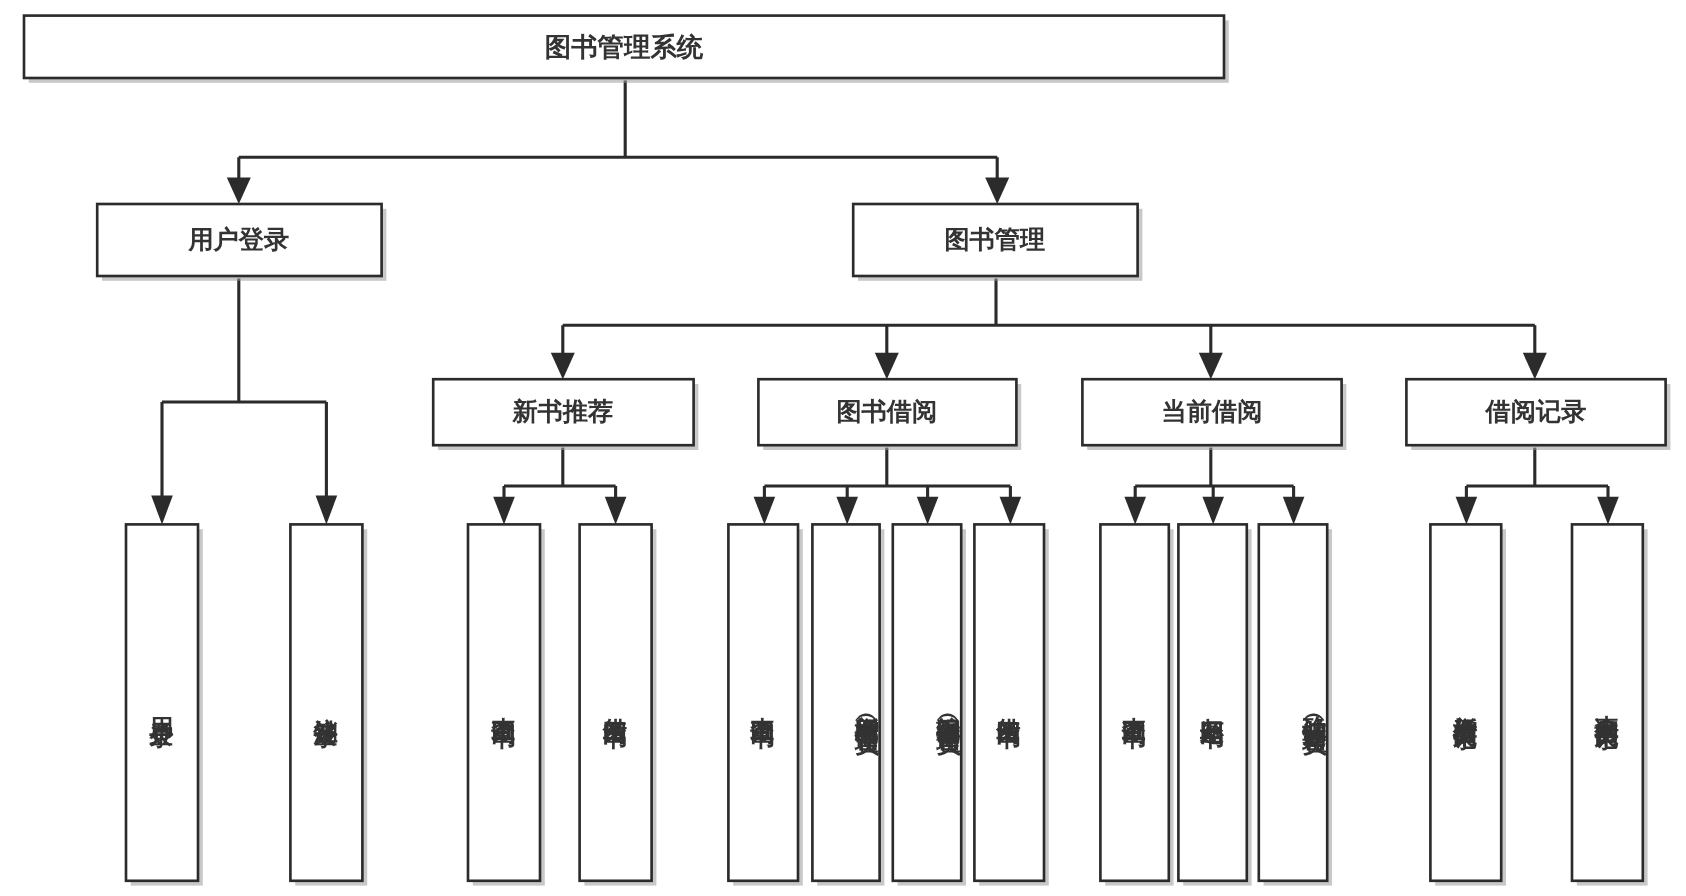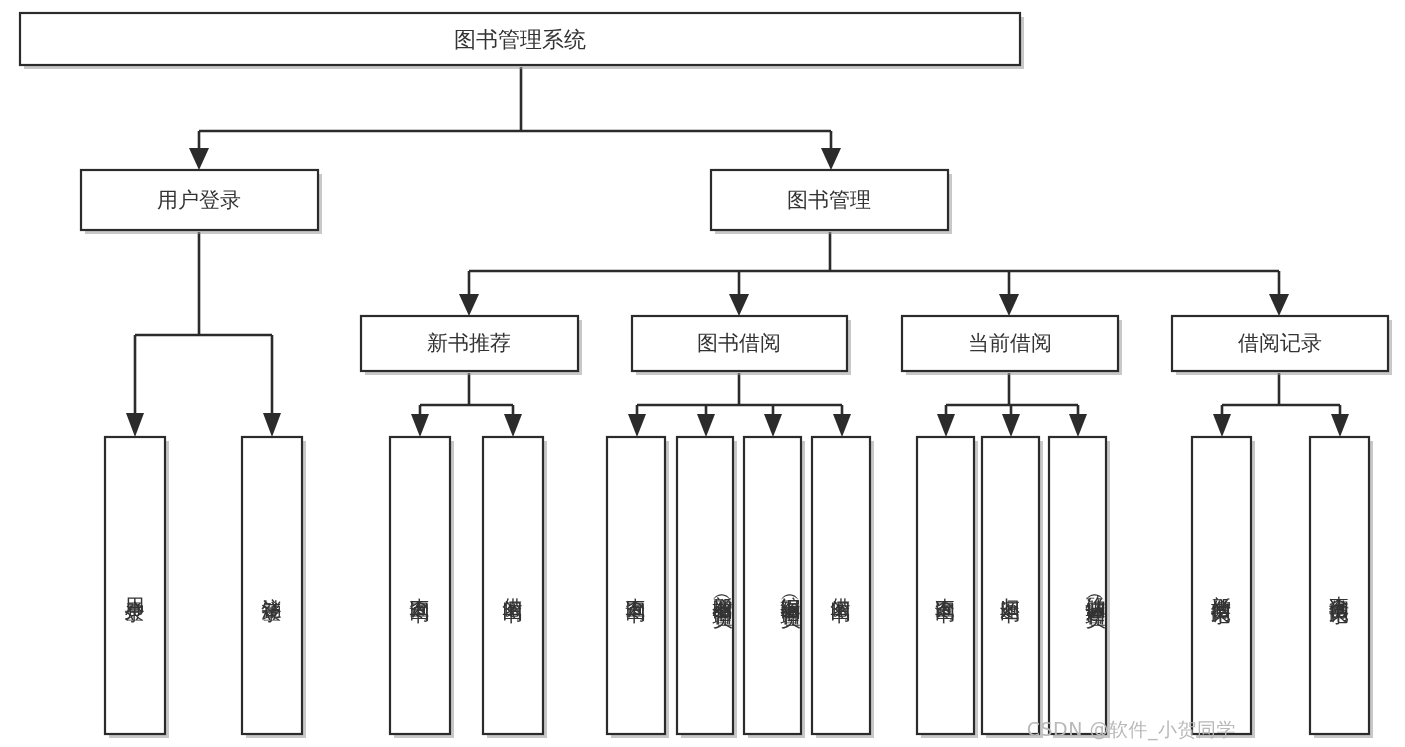--- a/index.html
+++ b/index.html
@@ -11,20 +11,21 @@
     width: 1405px;
     height: 747px;
     font-family: "DejaVu Sans", "Liberation Sans", sans-serif;
     overflow: hidden;
     position: relative;
   }
   #diagram-root {
     position: relative;
     width: 1244px;
     height: 747px;
+    font-weight: bold;
   }
   svg#flow-svg {
     position: absolute;
     left: 0;
     top: 0;
     width: 1405px;
     height: 747px;
     display: block;
   }
   .node-box {
@@ -252,15 +253,14 @@
   <div class="vtext" style="left:744px; top:443px; width:57px; height:291px;">编辑图书（管理员）</div>
   <div class="vtext center" style="left:812px; top:437px; width:58px; height:297px;">借阅图书</div>
 
   <div class="vtext center" style="left:917px; top:437px; width:57px; height:297px;">查询图书</div>
   <div class="vtext center" style="left:982px; top:437px; width:57px; height:297px;">归还图书</div>
   <div class="vtext" style="left:1049px; top:443px; width:57px; height:291px;">确认归还（管理员）</div>
 
   <div class="vtext center" style="left:1192px; top:437px; width:59px; height:297px;">新增借阅记录</div>
   <div class="vtext center" style="left:1310px; top:437px; width:59px; height:297px;">查询借阅记录</div>
 
-  <div id="watermark">CSDN @软件_小贺同学</div>
 
 </div>
 
 </body></html>

